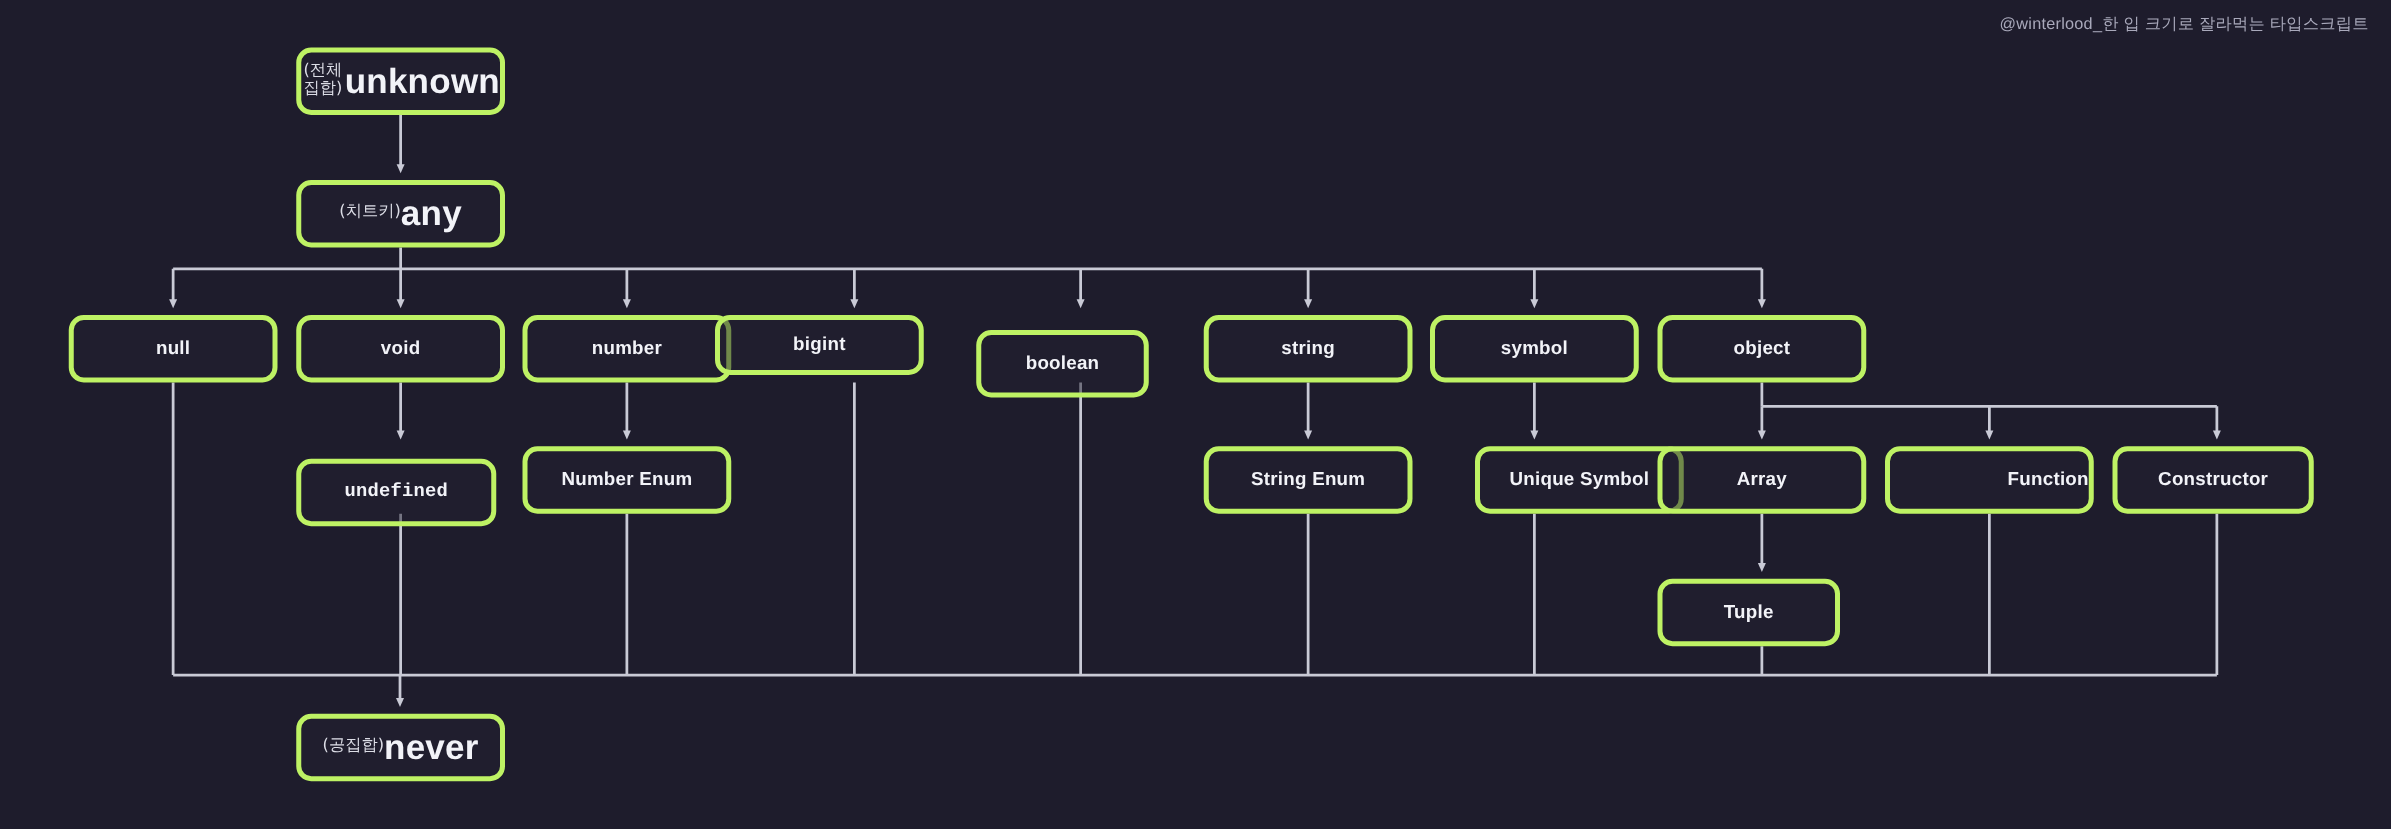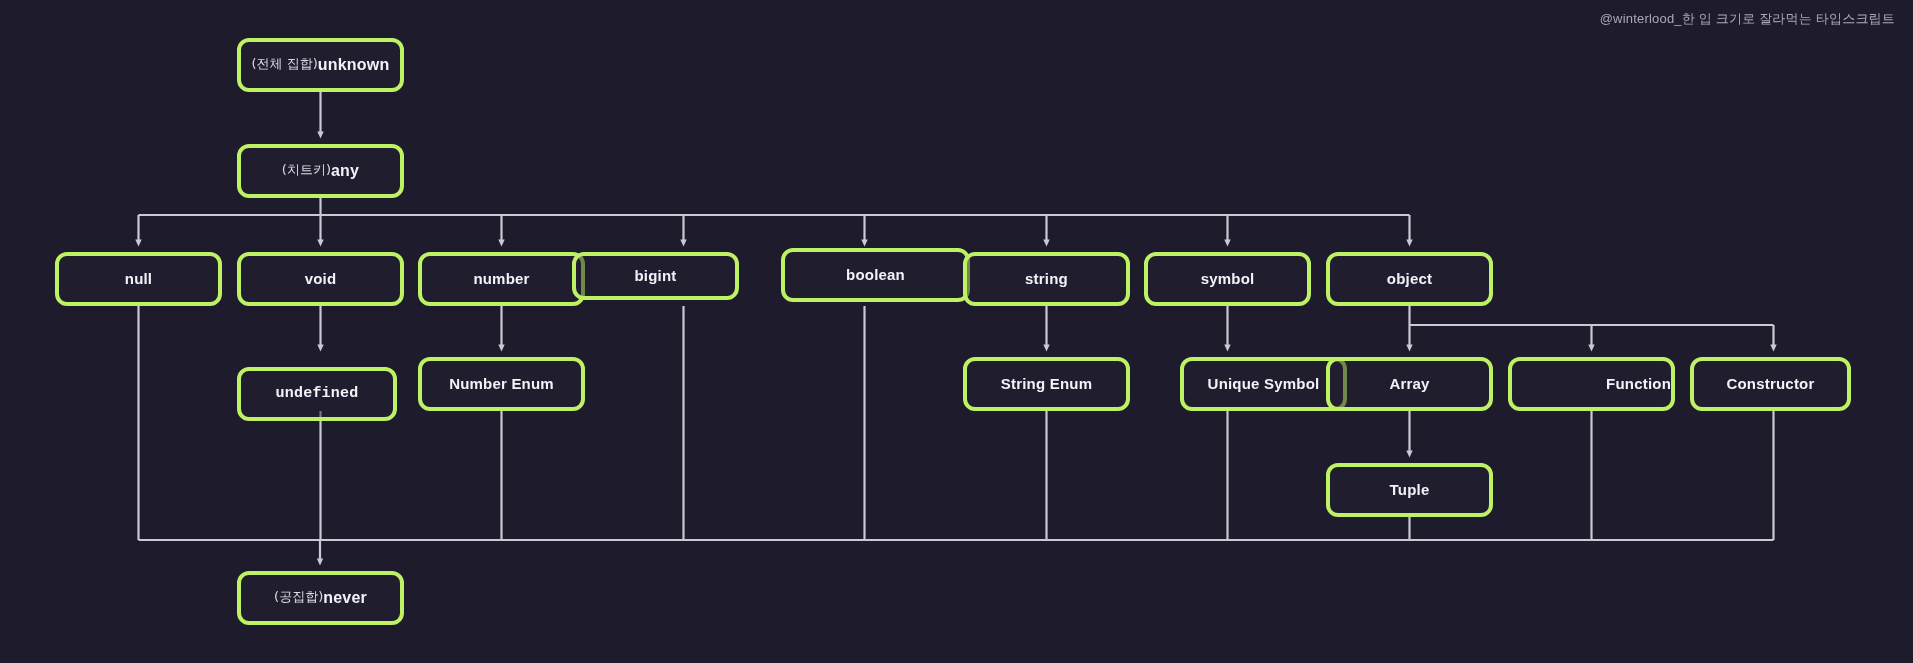--- a/index.html
+++ b/index.html
@@ -60,21 +60,21 @@
     margin-bottom: 2px;
     font-family: "DejaVu Sans", "Liberation Sans", sans-serif;
   }
   .node-label {
     font-size: 15px;
     font-weight: bold;
     color: #f2f3f8;
     letter-spacing: 0.2px;
   }
   .node-box.with-sub .node-label {
-    font-size: 16px;
+    font-size: 28px;
   }
 </style>
 </head>
 <body>
 
 <div id="diagram-root">
 
   <svg id="diagram-svg" viewBox="0 0 1913 663" preserveAspectRatio="none" aria-hidden="true">
     <defs>
       <marker id="arrowhead" markerWidth="9" markerHeight="9" refX="4.2" refY="4" orient="auto" markerUnits="userSpaceOnUse">
@@ -132,21 +132,21 @@
       </div>
       <div class="node-box" style="left: 237px; top: 252px; width: 167px; height: 54px;">
         <div class="node-label">void</div>
       </div>
       <div class="node-box" style="left: 418px; top: 252px; width: 167px; height: 54px;">
         <div class="node-label">number</div>
       </div>
       <div class="node-box" style="left: 572px; top: 252px; width: 167px; height: 48px;">
         <div class="node-label">bigint</div>
       </div>
-      <div class="node-box" style="left: 781px; top: 248px; width: 189px; height: 54px;">
+      <div class="node-box" style="left: 781px; top: 264px; width: 138px; height: 54px;">
         <div class="node-label">boolean</div>
       </div>
       <div class="node-box" style="left: 963px; top: 252px; width: 167px; height: 54px;">
         <div class="node-label">string</div>
       </div>
       <div class="node-box" style="left: 1144px; top: 252px; width: 167px; height: 54px;">
         <div class="node-label">symbol</div>
       </div>
       <div class="node-box" style="left: 1326px; top: 252px; width: 167px; height: 54px;">
         <div class="node-label">object</div>
@@ -165,21 +165,21 @@
       </div>
       <div class="node-box" style="left: 1326px; top: 357px; width: 167px; height: 54px;">
         <div class="node-label">Array</div>
       </div>
       <div class="node-box" style="left: 1508px; top: 357px; width: 167px; height: 54px; justify-content: flex-end;">
         <div class="node-label">Function</div>
       </div>
       <div class="node-box" style="left: 1690px; top: 357px; width: 161px; height: 54px;">
         <div class="node-label">Constructor</div>
       </div>
-      <div class="node-box" style="left: 1326px; top: 463px; width: 167px; height: 54px;">
+      <div class="node-box" style="left: 1326px; top: 463px; width: 146px; height: 54px;">
         <div class="node-label">Tuple</div>
       </div>
       <div class="node-box with-sub" style="left: 237px; top: 571px; width: 167px; height: 54px;">
         <div class="node-sub">(공집합)</div>
         <div class="node-label">never</div>
       </div>
     </div>
 
   <div class="watermark">@winterlood_한 입 크기로 잘라먹는 타입스크립트</div>
 </div>

